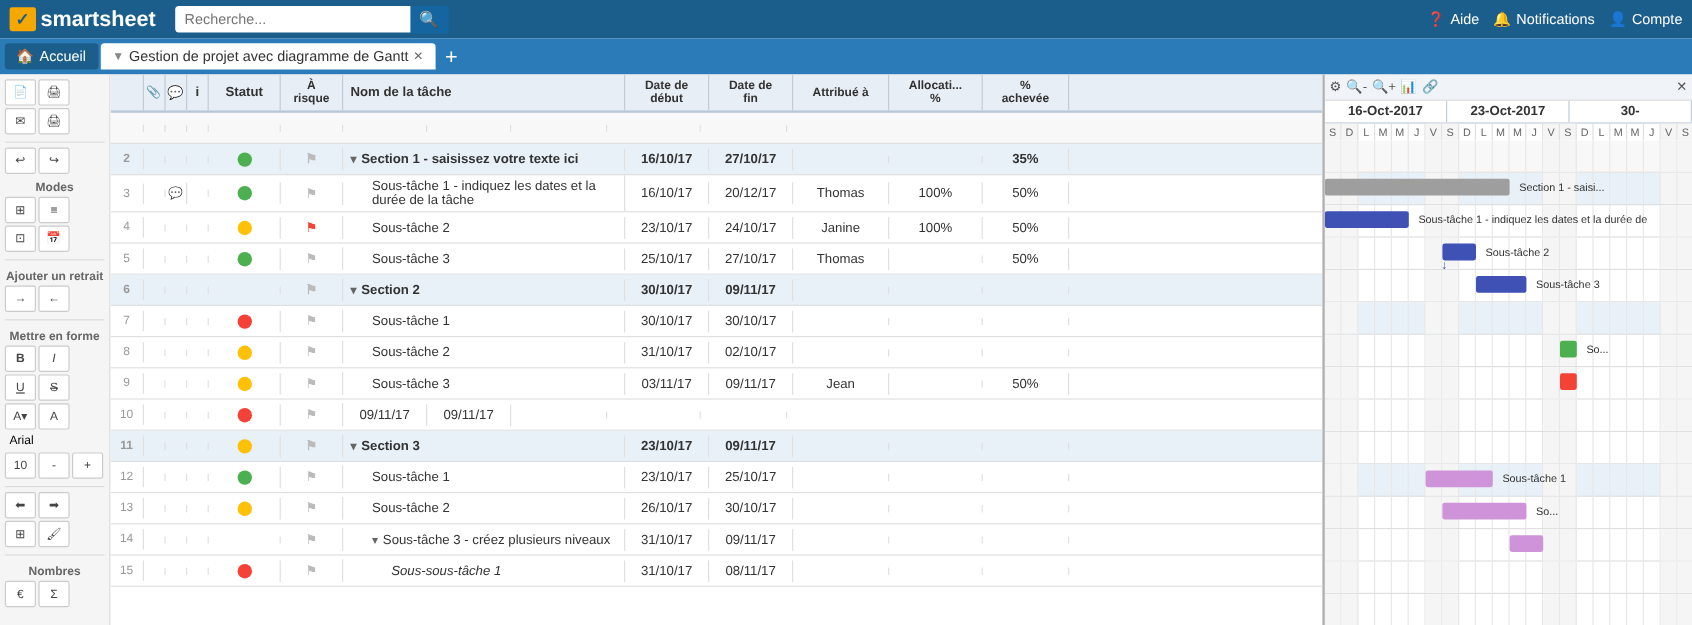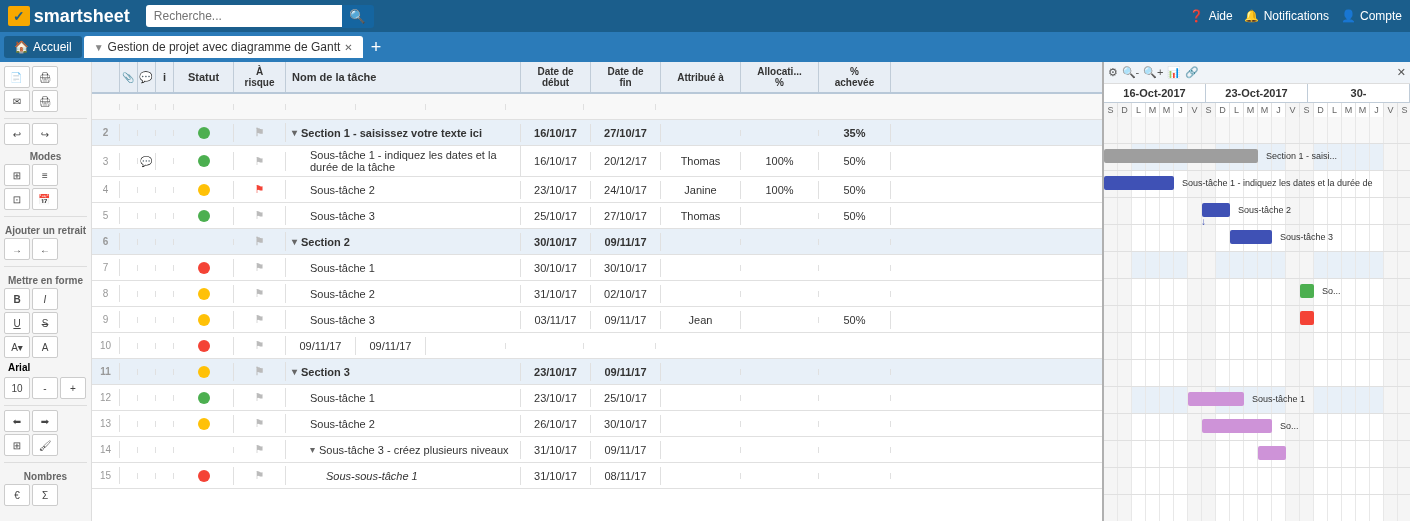--- a/index.html
+++ b/index.html
@@ -370,21 +370,21 @@
       <button class="tb-btn" style="font-style:italic;">I</button>
     </div>
     <div class="toolbar-row">
       <button class="tb-btn" style="text-decoration:underline;">U</button>
       <button class="tb-btn" style="text-decoration:line-through;">S</button>
     </div>
     <div class="toolbar-row">
       <button class="tb-btn">A▾</button>
       <button class="tb-btn">A</button>
     </div>
-    <div class="toolbar-row" style="font-size:10px;font-weight:bold;">
+    <div class="toolbar-row" style="font-size:10px;">
       <span style="padding:2px 4px;">Arial</span>
     </div>
     <div class="toolbar-row">
       <button class="tb-btn">10</button>
       <button class="tb-btn">-</button>
       <button class="tb-btn">+</button>
     </div>
     <div class="toolbar-divider"></div>
     <div class="toolbar-row">
       <button class="tb-btn">⬅</button>

